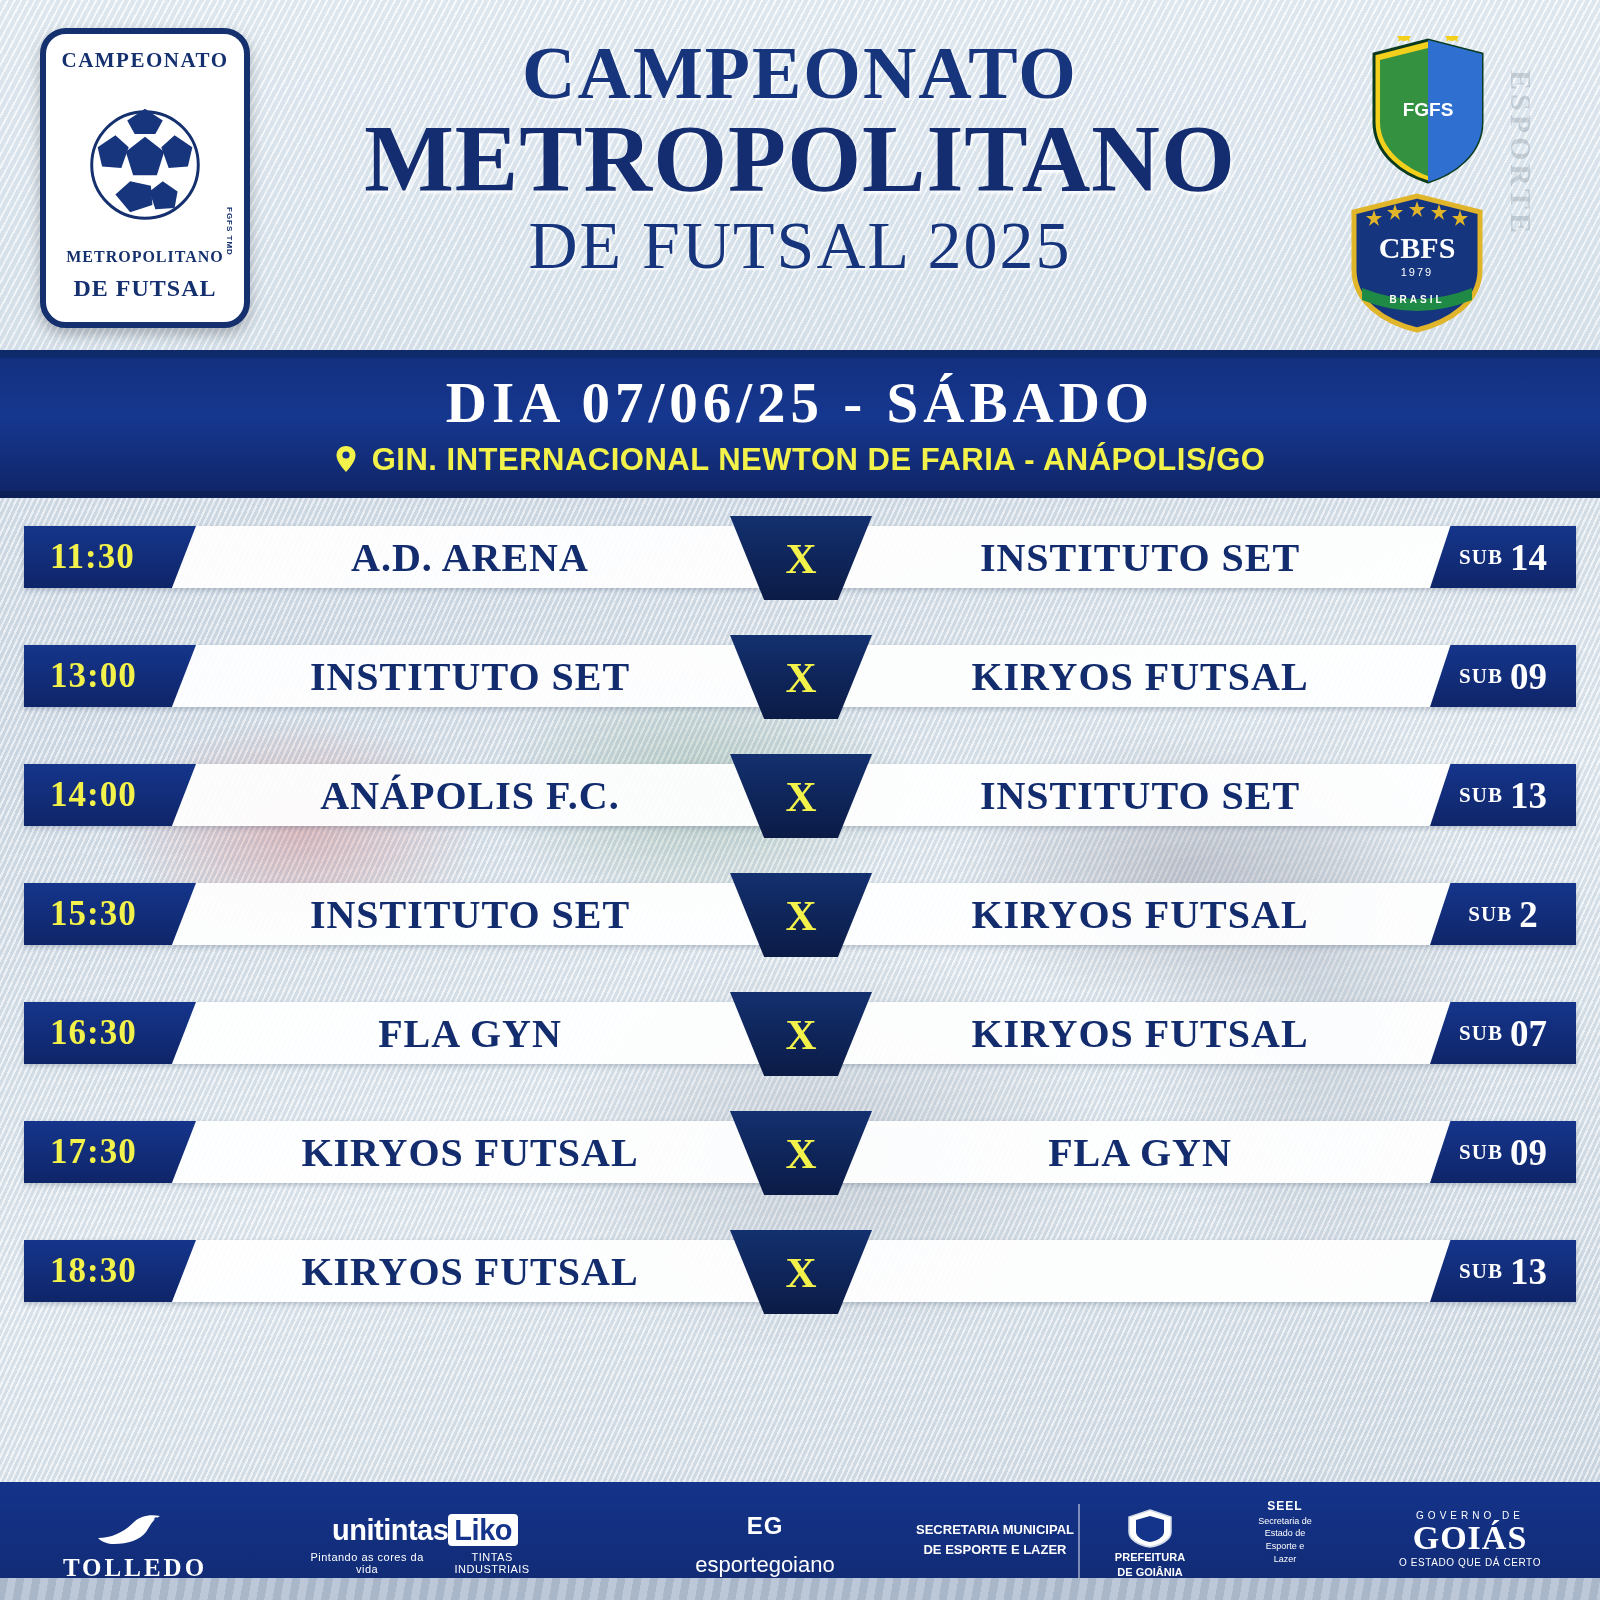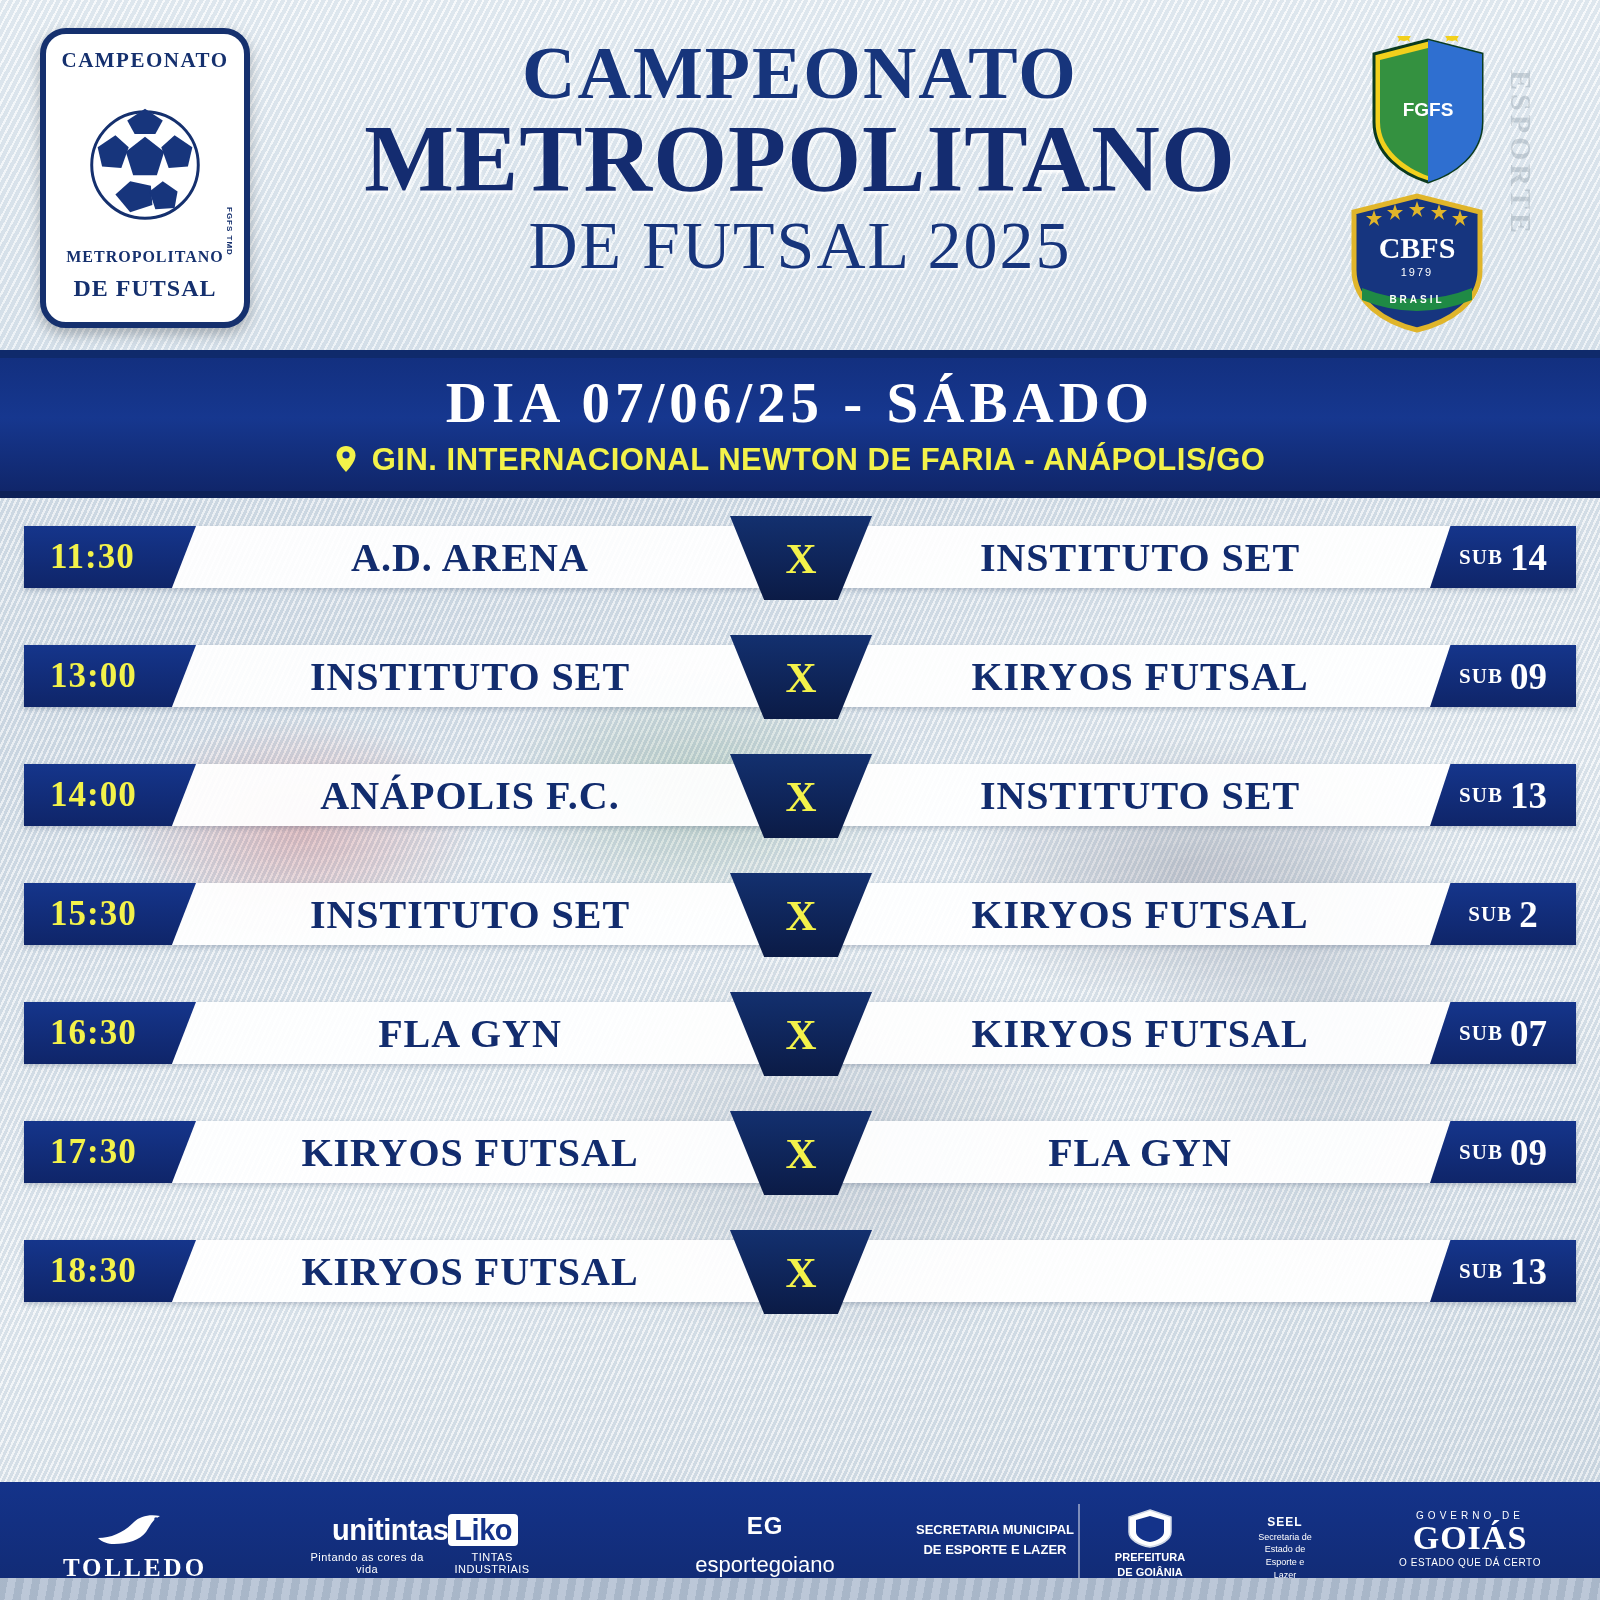--- a/index.html
+++ b/index.html
@@ -202,21 +202,21 @@
   .sp-toledo .nm { font-family: "Liberation Serif", serif; font-weight: bold; font-size: 25px; letter-spacing: 3px; margin-top: 4px;}
   .sp-unitintas { left: 300px; top: 32px; width: 250px; }
   .sp-unitintas .main { font-weight: bold; font-size: 29px; letter-spacing: -0.5px; }
   .sp-unitintas .main b { background:#ffffff; color:#14338a; padding: 0 6px; border-radius: 4px; }
   .sp-unitintas .sub { font-size: 11px; margin-top: 4px; letter-spacing: .5px; display:flex; justify-content:space-between;}
   .sp-esporte { left: 650px; top: 30px; width: 230px; }
   .sp-esporte .eg { font-weight: bold; font-size: 24px; letter-spacing: 1px; }
   .sp-esporte .nm { font-size: 22px; margin-top: 12px; }
   .sp-sec { left: 900px; top: 38px; width: 190px; font-size: 13px; font-weight: bold; line-height: 1.5; }
   .sp-pref { left: 1095px; top: 26px; width: 110px; font-size: 11px; font-weight: bold; line-height: 1.35; }
-  .sp-seel { left: 1240px; top: 32px; width: 90px; font-size: 9px; line-height: 1.4; }
+  .sp-seel { left: 1240px; top: 16px; width: 90px; font-size: 9px; line-height: 1.4; }
   .sp-goias { left: 1360px; top: 28px; width: 220px; }
   .sp-goias .gv { font-size: 10px; letter-spacing: 4px; }
   .sp-goias .nm { font-family:"Liberation Serif", serif; font-weight: bold; font-size: 34px; letter-spacing: 1px; line-height: 1;}
   .sp-goias .sl { font-size: 10px; letter-spacing: .6px; margin-top: 2px;}
   .divider-v { position:absolute; top: 22px; width: 2px; height: 74px; background: rgba(255,255,255,.45); }
 </style>
 </head>
 <body>
 
 <div class="bg-texture"></div>

